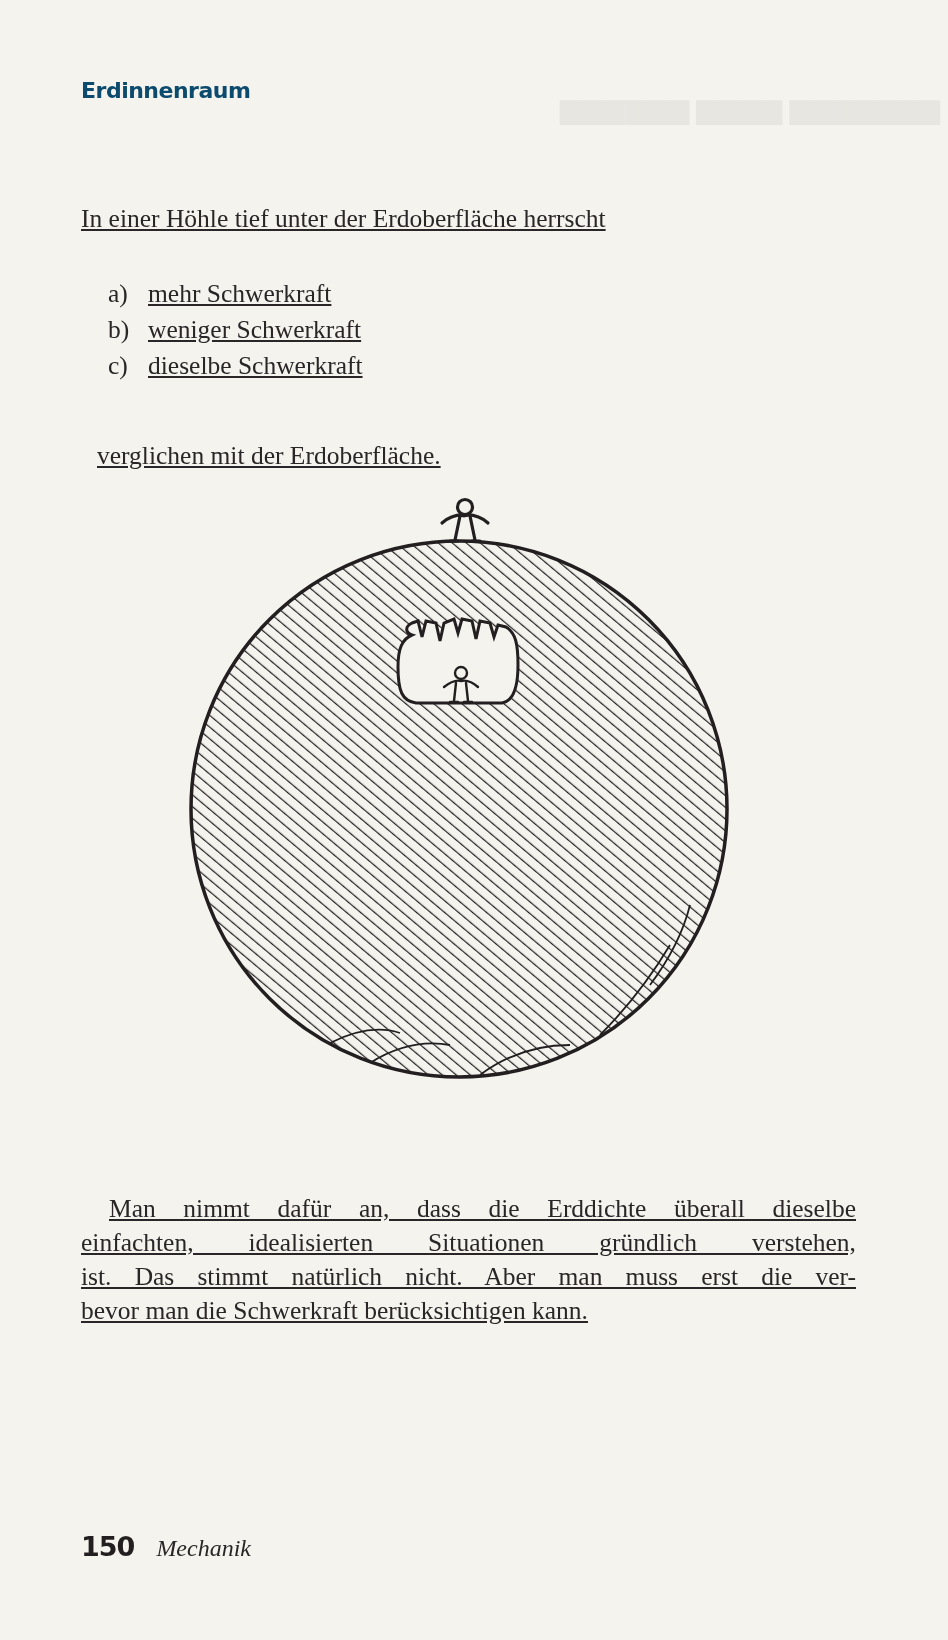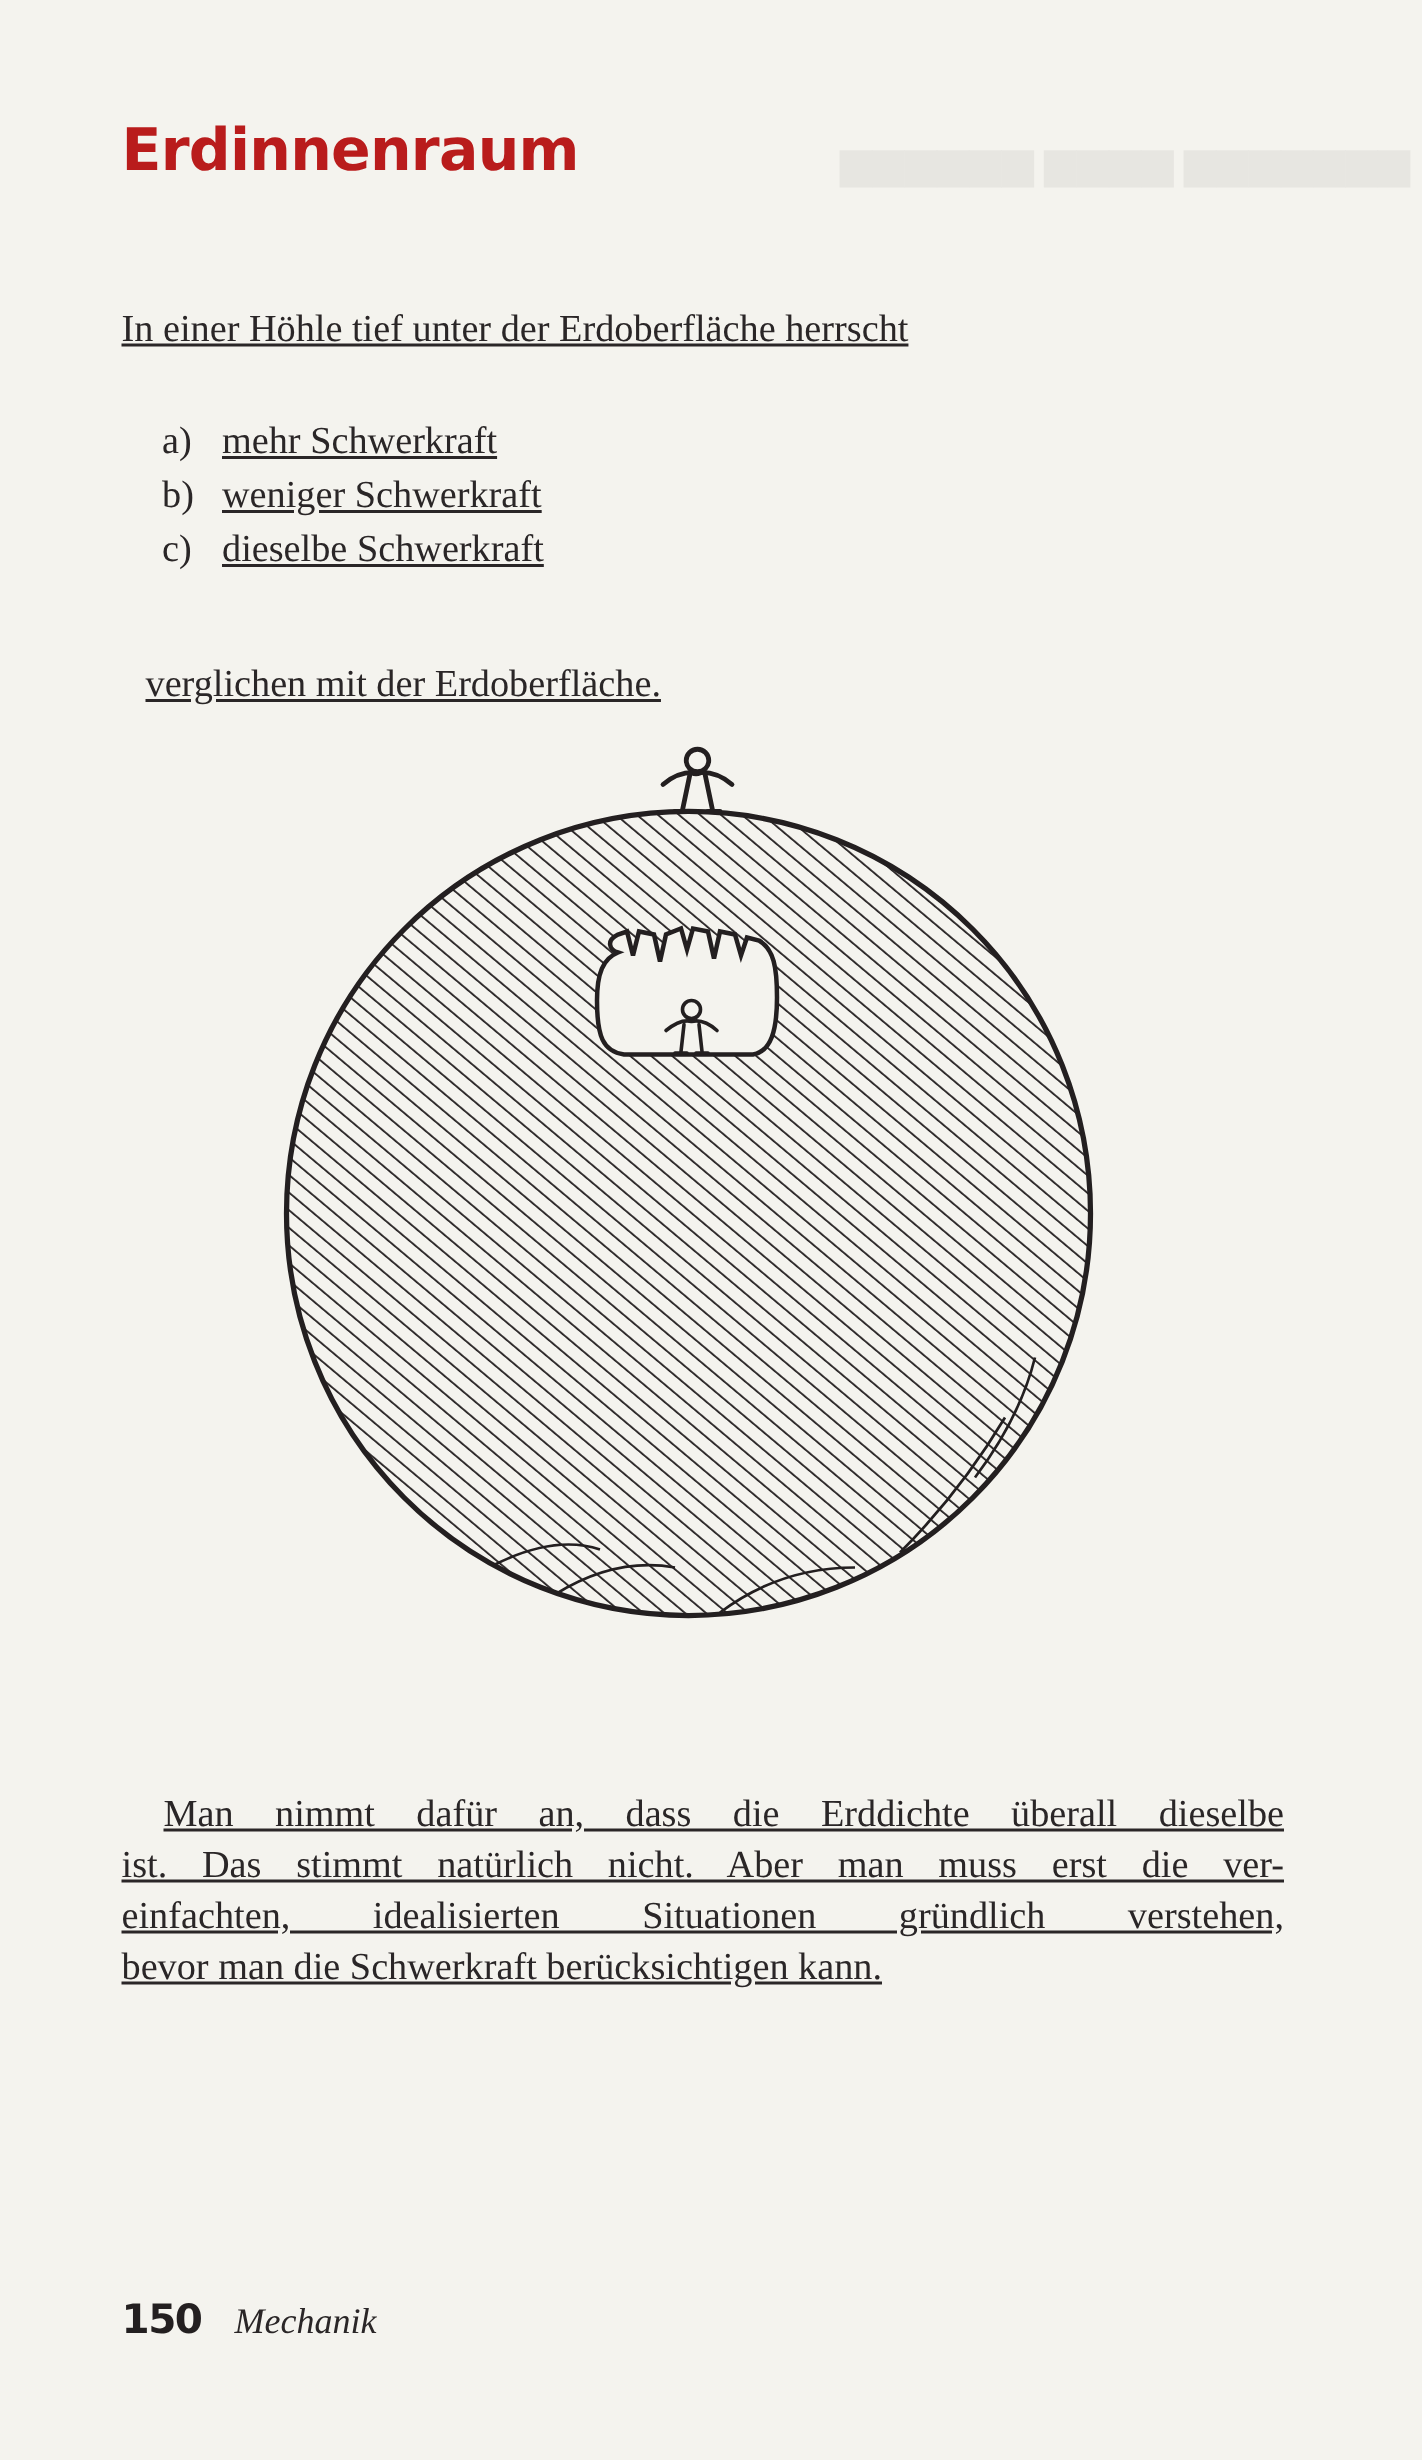--- a/index.html
+++ b/index.html
@@ -13,23 +13,23 @@
       position: relative;
       overflow: hidden;
       color: #231f20;
     }
     .page-title {
       position: absolute;
       left: 81px;
       top: 78px;
       font-family: "DejaVu Sans", sans-serif;
       font-weight: bold;
-      font-size: 39px;
+      font-size: 22px;
       letter-spacing: -0.5px;
-      color: #b91c1c;
+      color: #0c4a6e;
       margin: 0;
       text-align: center;
     }
     .serif {
       font-family: "Liberation Serif", "DejaVu Serif", serif;
       font-size: 25.5px;
       color: #2a2627;
       text-decoration: underline;
     }
     .question-intro {
@@ -239,21 +239,21 @@
   <g stroke="#231f20" stroke-width="3.2" fill="#f4f3ee" stroke-linecap="round" stroke-linejoin="round">
     <circle cx="35" cy="12" r="7.5"></circle>
     <path d="M12 28 q 10 -9 23 -8 q 13 -1 23 8" fill="none"></path>
     <path d="M30 21 L 25 45 M 40 21 L 45 45" fill="none"></path>
     <path d="M20 46 L 28 46 M 42 46 L 50 46" fill="none"></path>
   </g>
 </svg>
 
 <div class="body-para serif">
   <span class="line first">Man nimmt dafür an, dass die Erddichte überall dieselbe</span>
+  <span class="line">einfachten, idealisierten Situationen gründlich verstehen,</span>
   <span class="line">ist. Das stimmt natürlich nicht. Aber man muss erst die ver-</span>
-  <span class="line">einfachten, idealisierten Situationen gründlich verstehen,</span>
   <span class="line last">bevor man die Schwerkraft berücksichtigen kann.</span>
 </div>
 
 <div class="footer">
   <span class="page-number">150</span>
   <span class="section-name">Mechanik</span>
 </div>
 
 </body></html>

